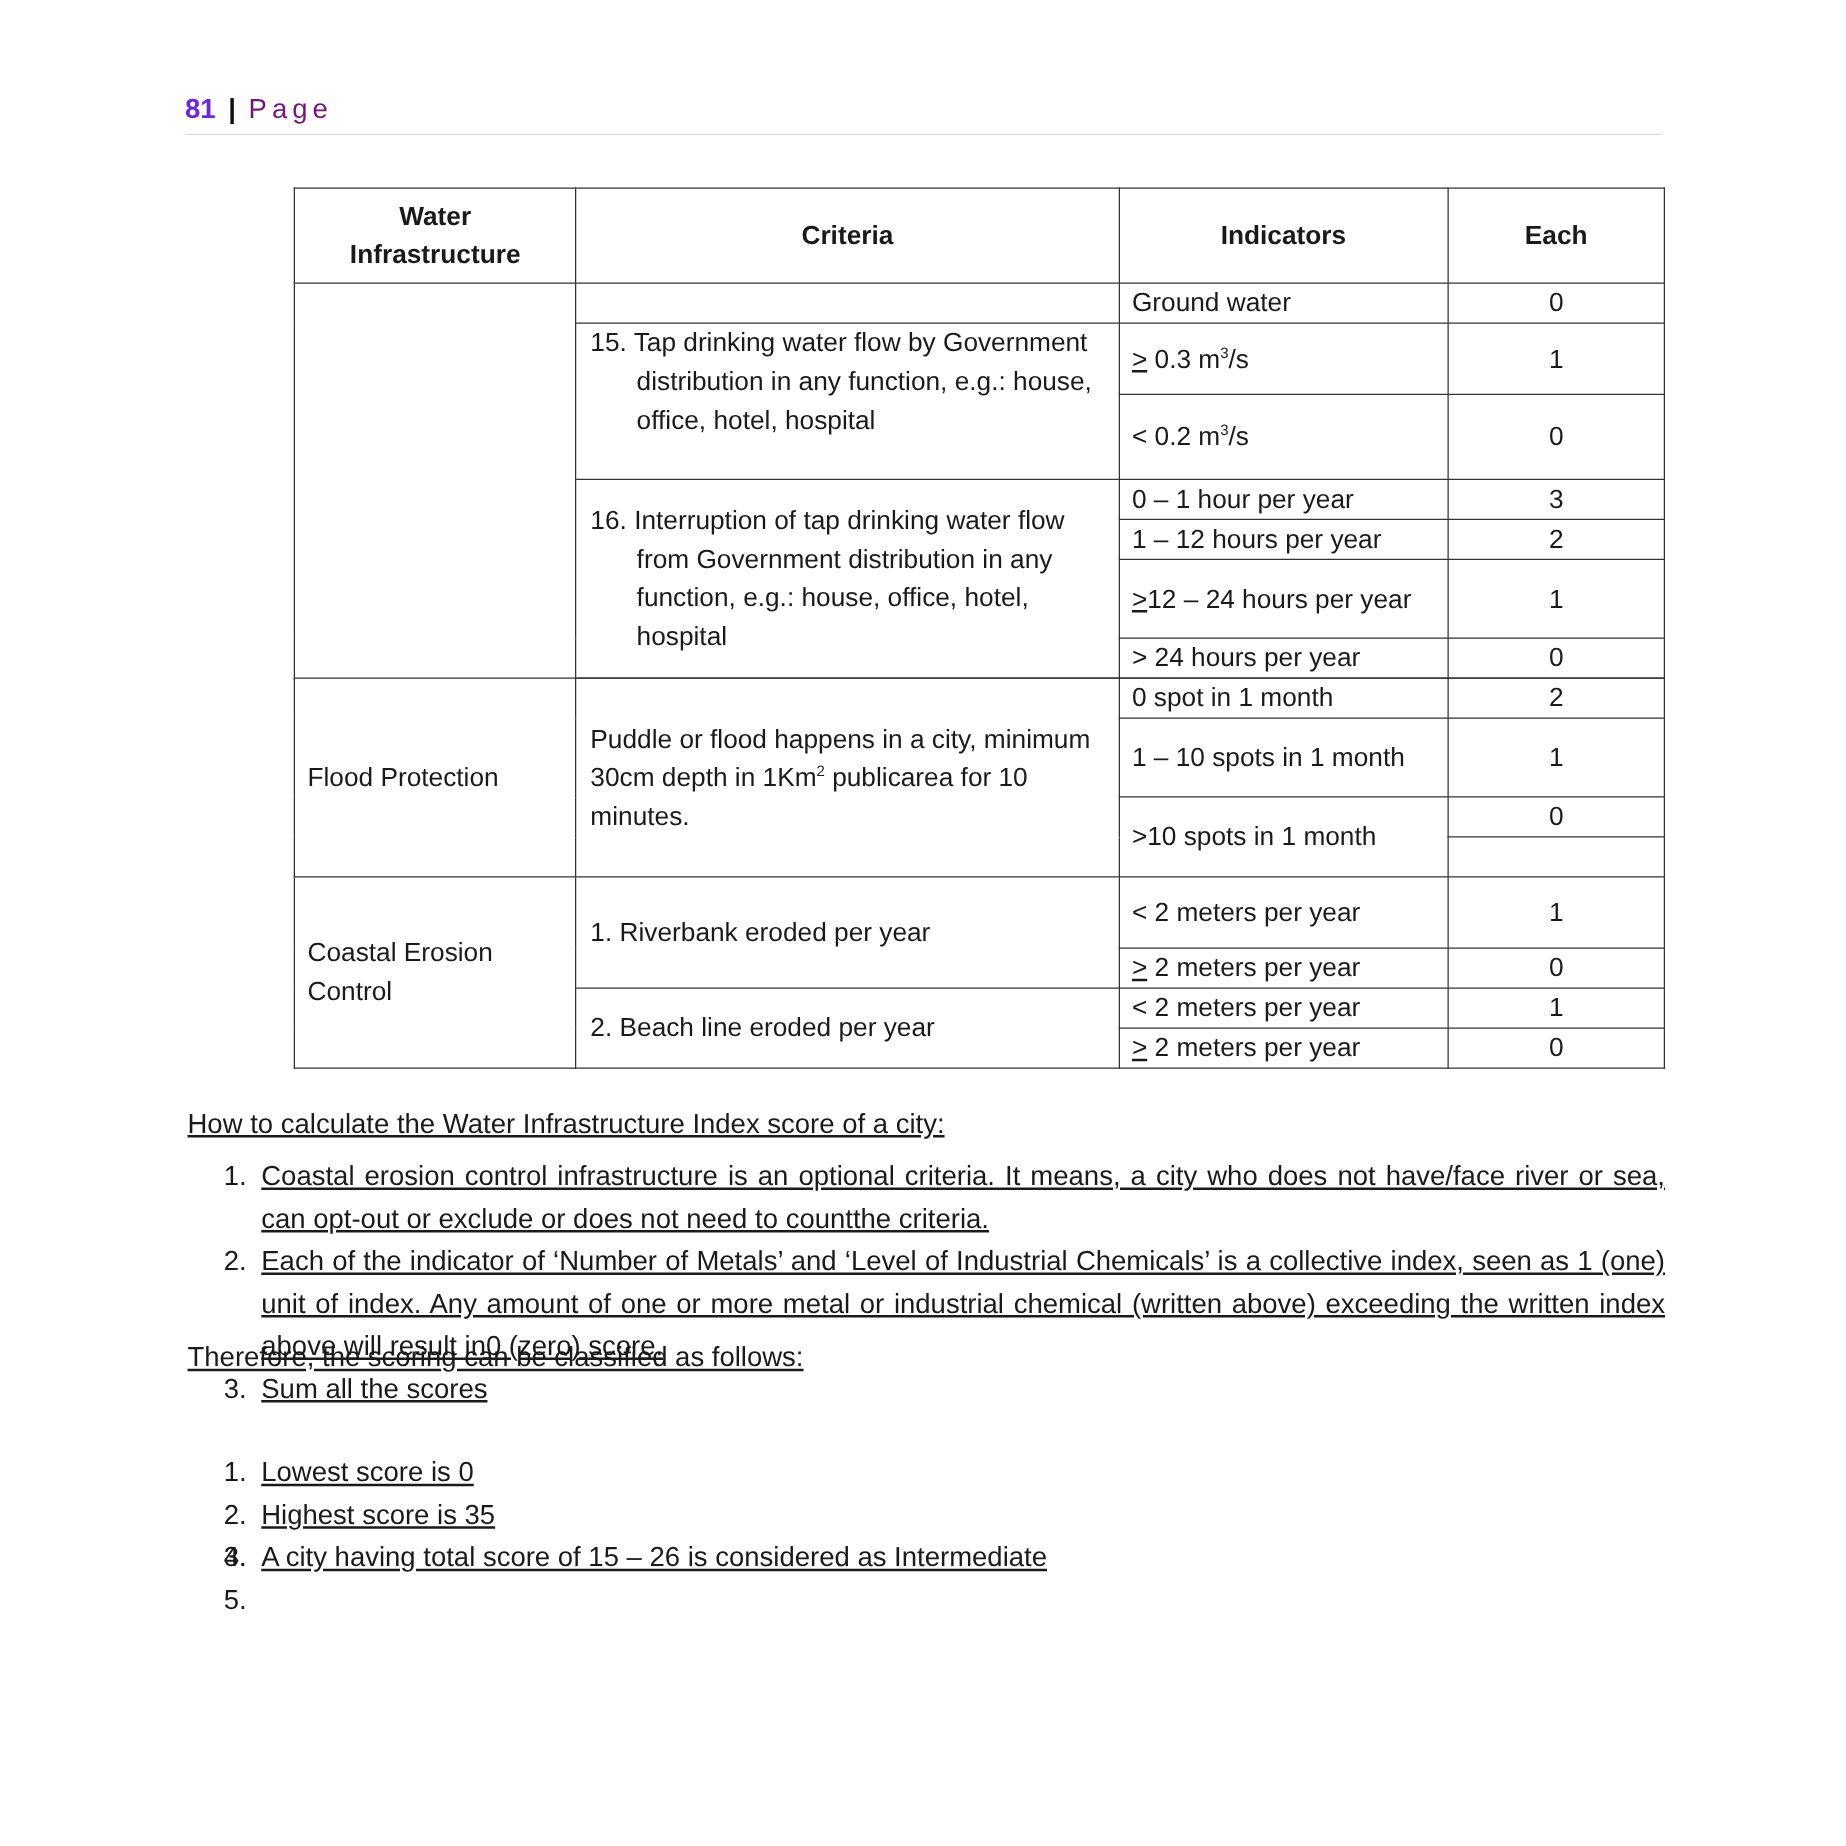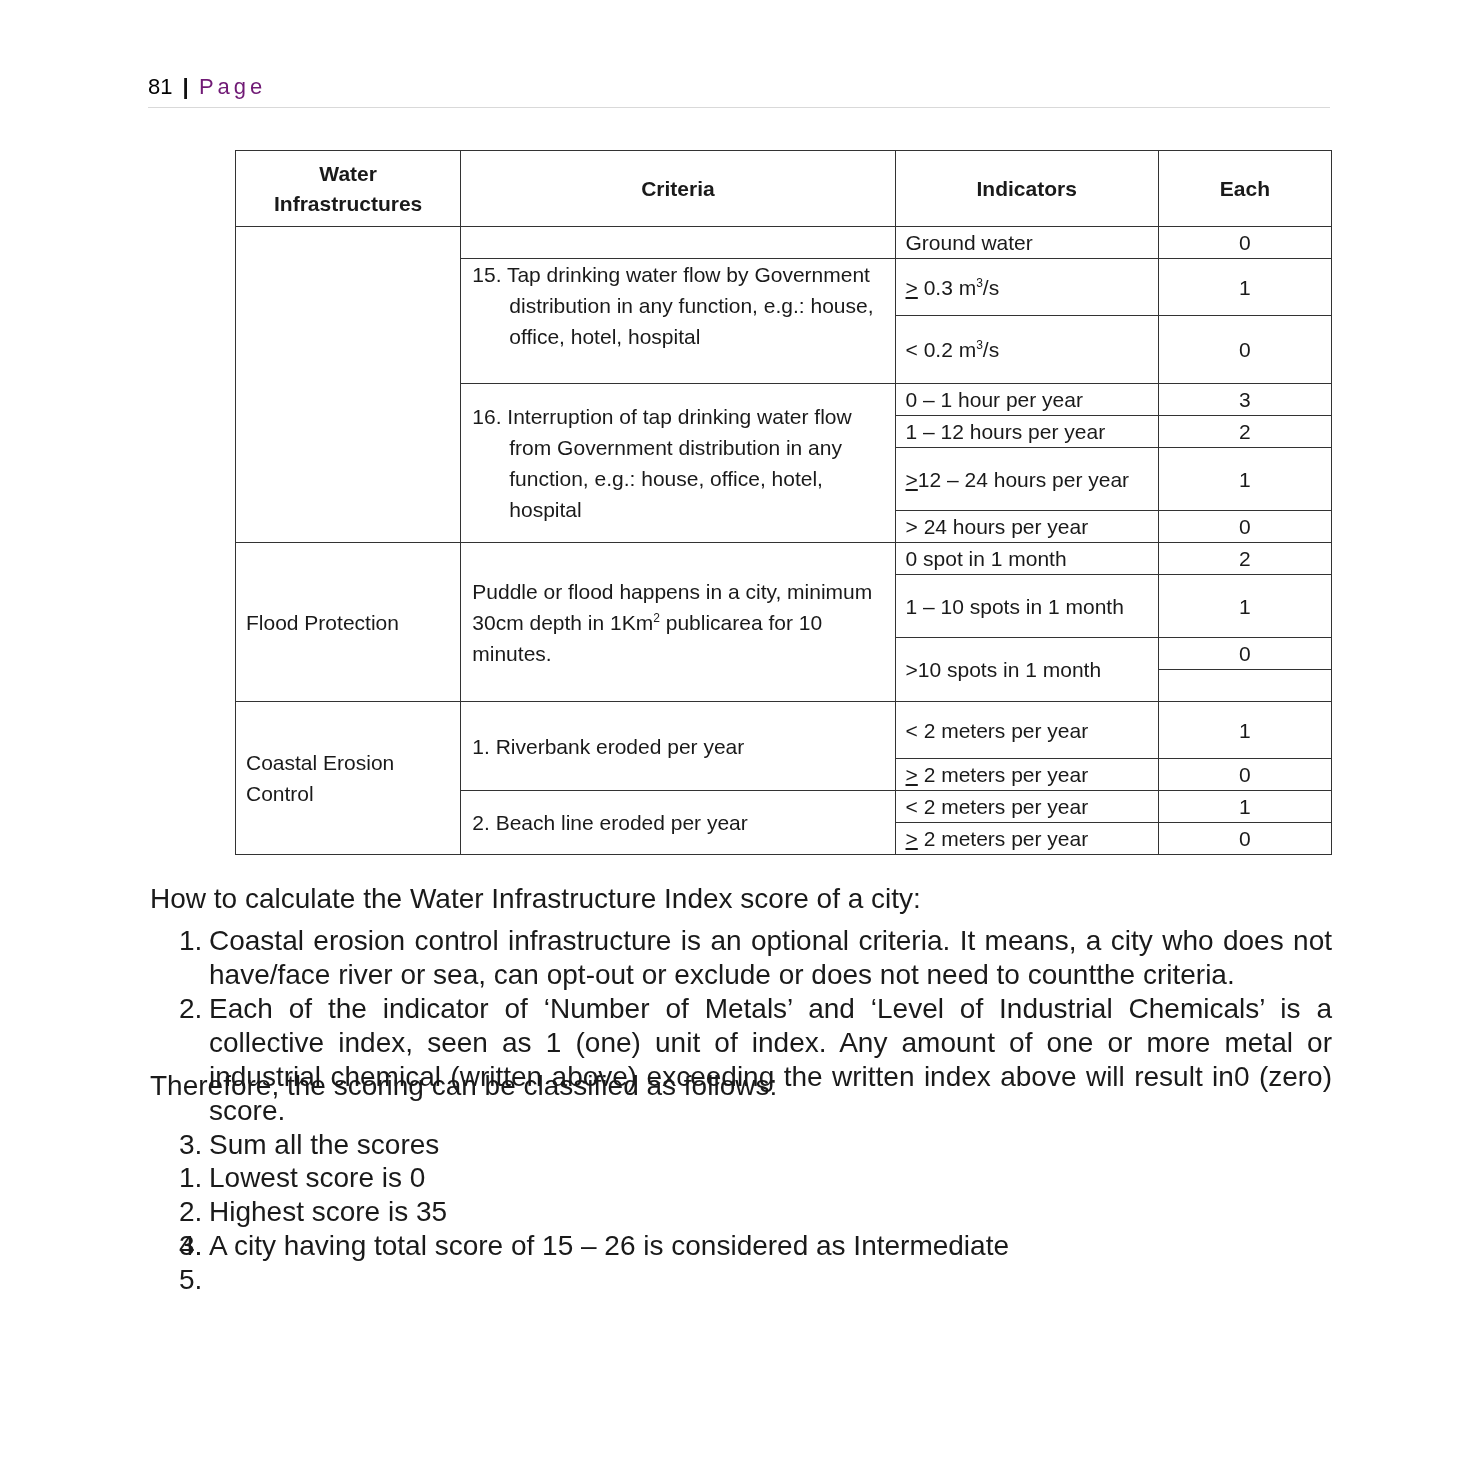--- a/index.html
+++ b/index.html
@@ -1,40 +1,40 @@
 <!DOCTYPE html>
 <html><head>
   <meta charset="utf-8">
   <style>
     * { box-sizing: border-box; margin: 0; padding: 0; }
     html, body { width: 1477px; height: 1477px; background: #ffffff; }
     body { position: relative; font-family: "Liberation Sans", sans-serif; color: #1a1a1a; overflow: hidden; }
 
     .page-header { position: absolute; left: 148px; top: 74px; width: 1182px; height: 34px; border-bottom: 1px solid #d9d9d9; font-family: "Liberation Sans", sans-serif; font-size: 22px; }
-    .page-header .num { font-weight: normal; color: #000000; }
+    .page-header .num { font-weight: bold; color: #6d28d9; }
     .page-header .sep { font-weight: bold; color: #111; margin: 0 4px; }
     .page-header .word { color: #701a75; letter-spacing: 4px; }
 
     table.crit { position: absolute; left: 235px; top: 150px; width: 1097px; border-collapse: collapse; font-size: 21px; color: #1a1a1a; }
     table.crit td, table.crit th { border: 1.5px solid #333; vertical-align: middle; }
     table.crit th { font-weight: bold; text-align: center; font-size: 21px; line-height: 30px; height: 76px; }
     table.crit td { padding: 0 10px; line-height: 31px; }
     table.crit td.score { text-align: center; }
     td.crit-text { padding-left: 11px !important; }
     .hang { padding-left: 37px; text-indent: -37px; display: block; }
 
     .col1 { width: 207px; }
     .col2 { width: 399px; }
     .col3 { width: 242px; }
     .col4 { width: 159px; }
 
     .u { text-decoration: underline; }
     sup { font-size: 12px; line-height: 0; vertical-align: super; }
 
-    .body-text { position: absolute; left: 150px; width: 1182px; font-size: 28px; line-height: 34px; color: #1a1a1a; }
+    .body-text { position: absolute; left: 150px; width: 1182px; font-size: 22px; line-height: 34px; color: #1a1a1a; text-decoration: underline; }
     .intro { top: 882px; }
     .list1 { top: 924px; }
     .list1 li, .list2 li { list-style: none; position: relative; padding-left: 59px; text-align: justify; }
     .list1 li .n, .list2 li .n { position: absolute; left: 29px; top: 0; }
     .therefore { top: 1069px; }
     .list2 { top: 1161px; }
   </style>
 </head>
 <body>
 
@@ -48,21 +48,21 @@
   <colgroup>
     <col class="col1">
       <col class="col2">
       <col class="col3">
       <col class="col4">
   </colgroup>
   <tbody>
       <tr>
     <th>
       <span>Water</span><br>
-      <span>Infrastructures</span>
+      <span>Infrastructure</span>
     </th>
     <th>Criteria</th>
     <th>Indicators</th>
     <th>Each</th>
   </tr>
 
   <tr style="height:32px;">
     <td rowspan="8"></td>
     <td></td>
     <td>Ground water</td>

